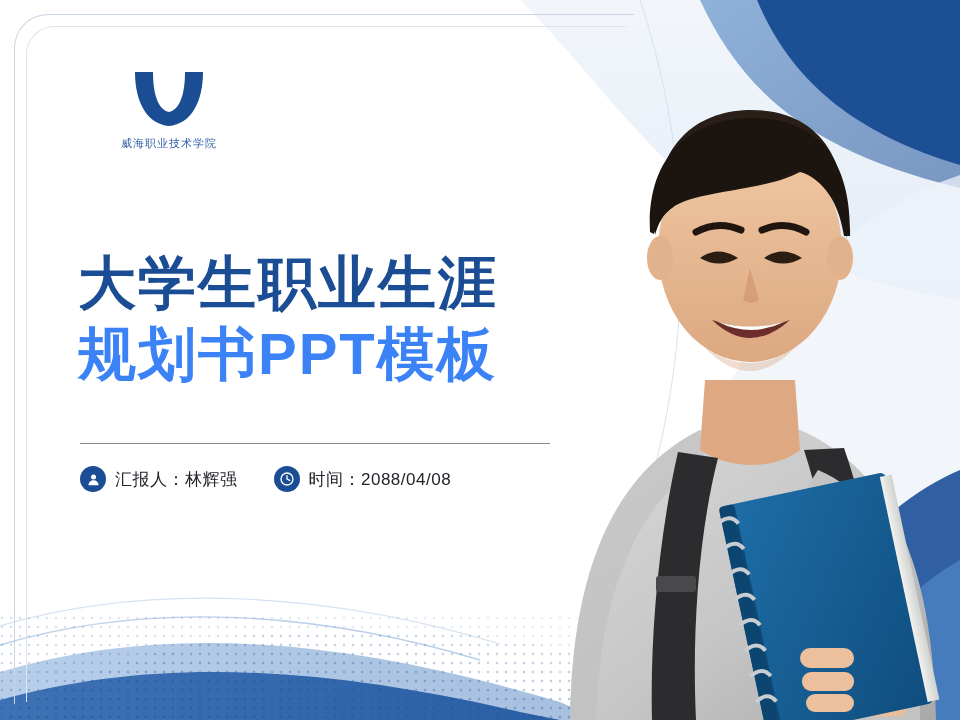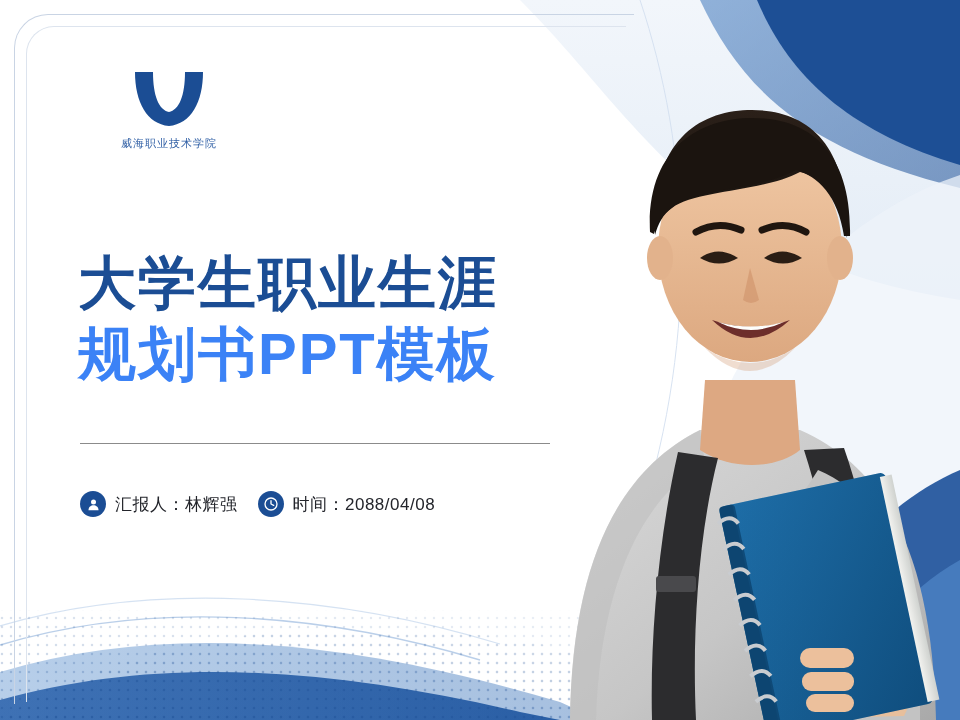--- a/index.html
+++ b/index.html
@@ -93,22 +93,21 @@
     background: #2b2b2b;
     opacity: .55;
   }
 
   
   .meta-row {
     position: absolute;
     left: 80px; top: 466px;
     display: flex;
     align-items: center;
-    gap: 20px;
-    margin-top: 25px;
+    gap: 36px;
   }
   .meta-item {
     display: flex;
     align-items: center;
     gap: 9px;
   }
   .meta-icon {
     width: 26px; height: 26px;
     border-radius: 50%;
     background: #1b4d94;

